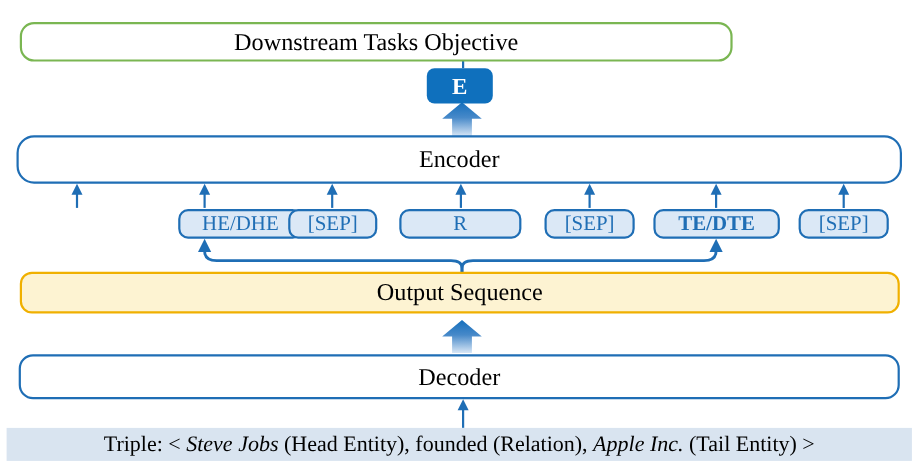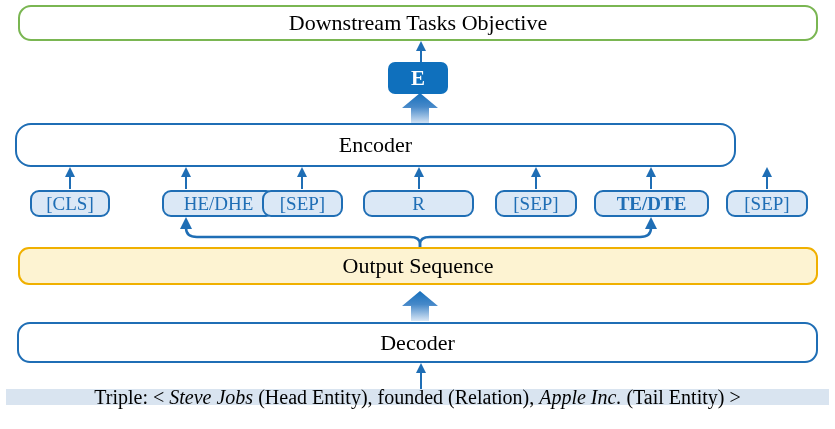--- a/index.html
+++ b/index.html
@@ -3,40 +3,40 @@
 <meta charset="utf-8">
 <style>
   html,body{margin:0;padding:0;background:#fff;}
   #stage{
     position:relative;width:835px;height:429px;background:#fff;overflow:hidden;
     font-family:"Liberation Serif","DejaVu Serif",serif;color:#000;
   }
   .box{position:absolute;box-sizing:border-box;display:flex;align-items:center;justify-content:center;background:#fff;}
   .label{white-space:nowrap;}
   
-  .downstream{left:18px;top:5px;width:800px;height:36px;border:2px solid #7ab652;border-radius:13px;font-size:22px;text-align:right;}
+  .downstream{left:18px;top:20px;width:648px;height:36px;border:2px solid #7ab652;border-radius:13px;font-size:22px;text-align:right;}
   
   .ebox{left:388px;top:62px;width:60px;height:32px;background:#0f70bd;border-radius:7px;color:#fff;font-weight:bold;font-size:21px;}
   
-  .encoder{left:15px;top:123px;width:721px;height:44px;border:2px solid #1f6eb5;border-radius:16px;font-size:22px;}
+  .encoder{left:15px;top:123px;width:805px;height:44px;border:2px solid #1f6eb5;border-radius:16px;font-size:22px;}
   
   .token{top:190px;height:27px;background:#dbe8f6;border:2px solid #1f6eb5;border-radius:9px;color:#1f6eb5;font-size:19px;}
   .t0{left:30px;width:80px;}
   .t1{left:130px;width:113px;margin-left:32px;}
   .t2{left:262px;width:81px;}
   .t3{left:363px;width:111px;}
   .t4{left:495px;width:82px;}
   .t5{left:594px;width:115px;font-weight:bold;}
   .t6{left:726px;width:82px;}
   
   .output{left:18px;top:247px;width:800px;height:38px;background:#fdf3d2;border:2.5px solid #f0b000;border-radius:11px;font-size:22px;}
   
   .decoder{left:17px;top:322px;width:801px;height:41px;border:2px solid #1f6eb5;border-radius:13px;font-size:22px;}
   
-  .triple{left:6px;top:389px;width:823px;height:16px;background:#d9e4f0;font-size:20px;}
+  .triple{left:6px;top:389px;width:823px;height:30px;background:#d9e4f0;font-size:20px;}
   .triple .it{font-style:italic;}
   svg.arrows{position:absolute;left:0;top:0;width:835px;height:429px;pointer-events:none;}
 </style>
 </head>
 <body>
 
 <div id="stage">
 
   <svg class="arrows" viewBox="0 0 835 429">
     <defs>
@@ -95,23 +95,20 @@
   </div>
 
   <div class="box ebox">
     <span class="label">E</span>
   </div>
 
   <div class="box encoder">
     <span class="label">Encoder</span>
   </div>
 
-  <div class="box token t0">
-    <span class="label">[CLS]</span>
-  </div>
   <div class="box token t1">
     <span class="label">HE/DHE</span>
   </div>
   <div class="box token t2">
     <span class="label">[SEP]</span>
   </div>
   <div class="box token t3">
     <span class="label">R</span>
   </div>
   <div class="box token t4">

